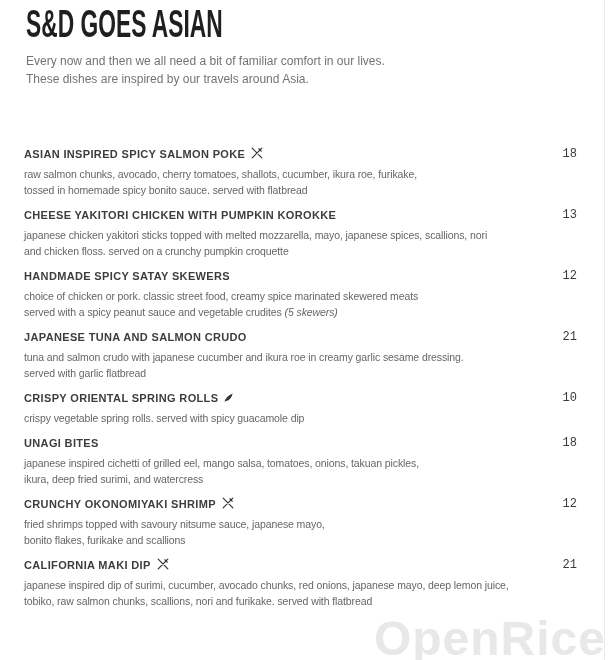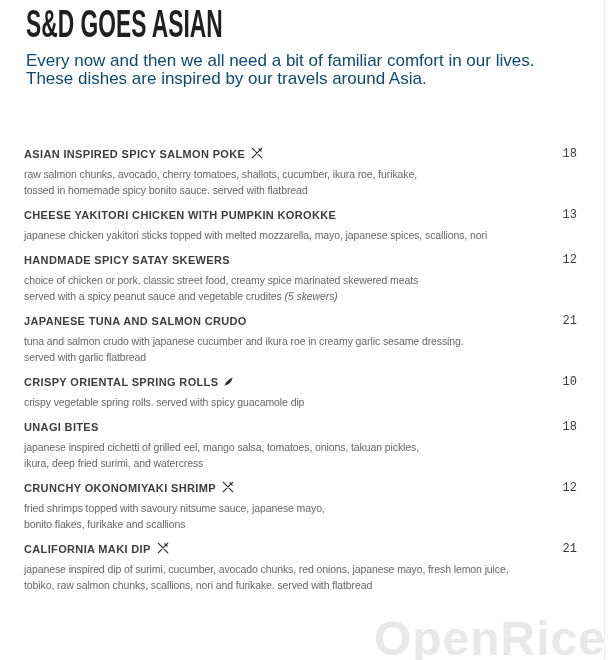--- a/index.html
+++ b/index.html
@@ -22,22 +22,22 @@
     white-space:nowrap;
   }
   h1.title .condense {
     display:inline-block;
     transform:scaleX(0.60);
     transform-origin:0 50%;
     letter-spacing:0;
   }
   p.subtitle {
     margin-top:10px;
-    font-size:17px; line-height:18px;
-    color:#0c4a6e;
+    font-size:12px; line-height:18px;
+    color:#737373;
   }
   .items { margin-top:60px; padding:0 31px 0 24px; }
   .item { margin-bottom:11px; }
   .item .head { display:flex; align-items:center; line-height:13px; }
   .item .name {
     font-size:11px; font-weight:bold; letter-spacing:0.35px;
     color:var(--heading,#3d3d3d);
     text-transform:uppercase;
     white-space:nowrap;
   }
@@ -91,21 +91,21 @@
     </div>
     <p class="desc"><span>raw salmon chunks, avocado, cherry tomatoes, shallots, cucumber, ikura roe, furikake,</span><br><span>tossed in homemade spicy bonito sauce. served with flatbread</span></p>
   </section>
 
   <section class="item">
     <div class="head">
       <h2 class="name">CHEESE YAKITORI CHICKEN WITH PUMPKIN KOROKKE</h2>
 
       <span class="price">13</span>
     </div>
-    <p class="desc"><span>japanese chicken yakitori sticks topped with melted mozzarella, mayo, japanese spices, scallions, nori</span><br></p>
+    <p class="desc"><span>japanese chicken yakitori sticks topped with melted mozzarella, mayo, japanese spices, scallions, nori</span><br><span>and chicken floss. served on a crunchy pumpkin croquette</span></p>
   </section>
 
   <section class="item">
     <div class="head">
       <h2 class="name">HANDMADE SPICY SATAY SKEWERS</h2>
 
       <span class="price">12</span>
     </div>
     <p class="desc"><span>choice of chicken or pork. classic street food, creamy spice marinated skewered meats</span><br><span>served with a spicy peanut sauce and vegetable crudites</span><em> (5 skewers)</em></p>
   </section>
@@ -158,19 +158,19 @@
   <section class="item">
     <div class="head">
       <h2 class="name">CALIFORNIA MAKI DIP</h2>
       <span class="icon">
             <svg width="14" height="14" viewBox="0 0 16 16" fill="none">
               <path d="M2.5 2.5 L13.5 13.5 M13.5 2.5 L2.5 13.5 M10.2 3.2 L12.8 5.8" stroke="#333" stroke-width="1.4" stroke-linecap="round"></path>
             </svg>
           </span>
       <span class="price">21</span>
     </div>
-    <p class="desc"><span>japanese inspired dip of surimi, cucumber, avocado chunks, red onions, japanese mayo, fresh lemon juice,</span><br><span>tobiko, raw salmon chunks, scallions, nori and furikake. served with flatbread</span></p>
+    <p class="desc"><span>japanese inspired dip of surimi, cucumber, avocado chunks, red onions, japanese mayo, deep lemon juice,</span><br><span>tobiko, raw salmon chunks, scallions, nori and furikake. served with flatbread</span></p>
   </section>
 </main>
 
   <div class="watermark">OpenRice</div>
   <div class="edge-line"></div>
 </div>
 
 </body></html>

